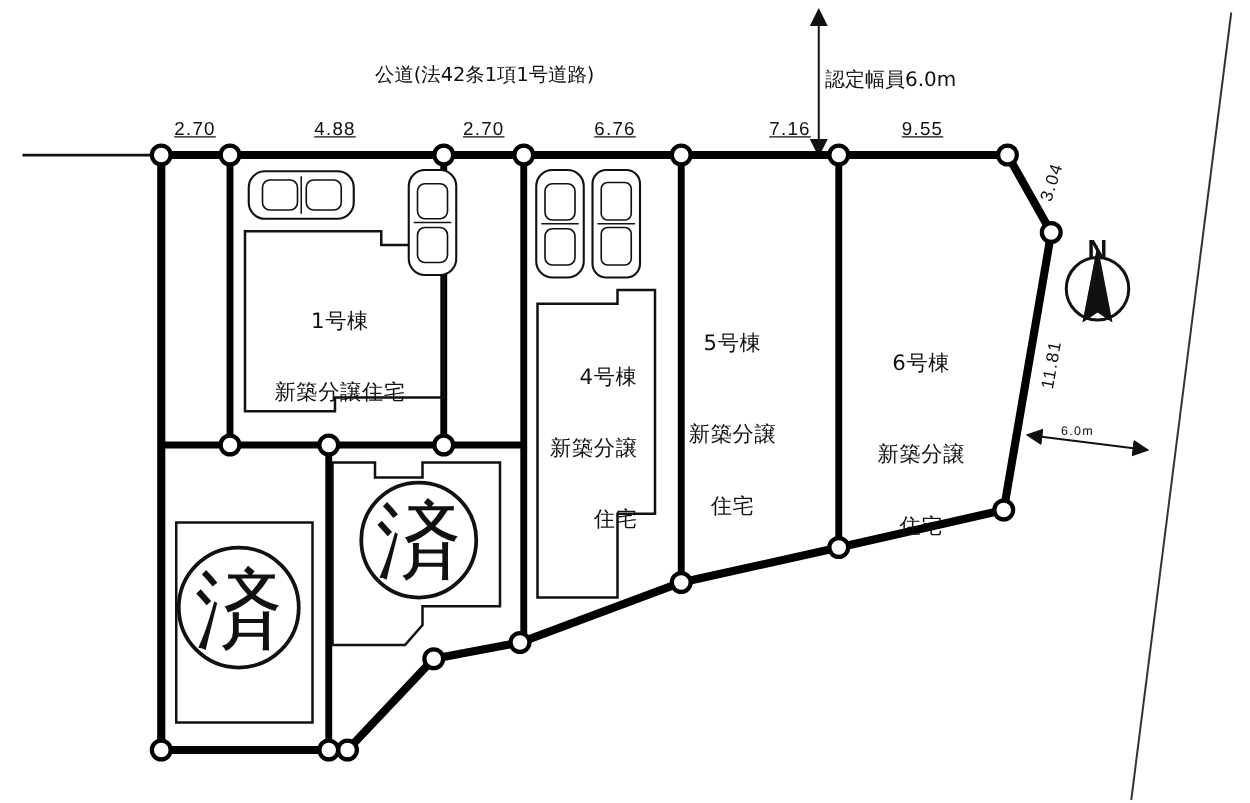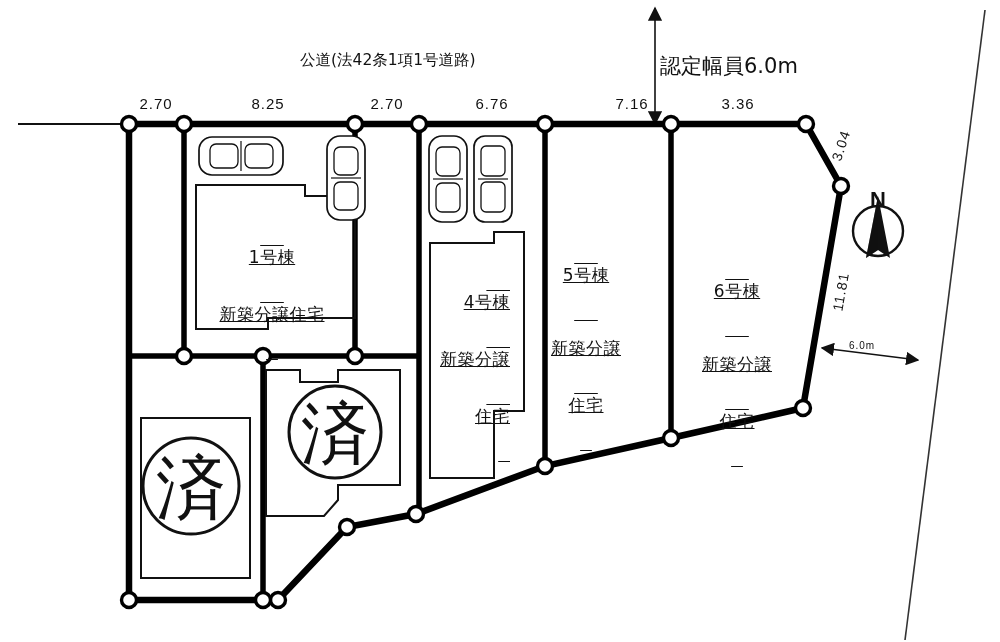--- a/index.html
+++ b/index.html
@@ -29,44 +29,44 @@
     color:#111;
     pointer-events:none;
   }
   
   .dim{
     font-size:15px;
     letter-spacing:1px;
     font-family:"Liberation Sans","DejaVu Sans",sans-serif;
     transform:translate(-50%,0);
     text-align:center;
+    text-decoration:underline;
   }
   .dim-rot{
     font-size:14px;
     letter-spacing:1px;
     transform-origin:50% 50%;
   }
   
   .road-note{
     font-size:15.5px;
     font-family:"DejaVu Sans","Liberation Sans",sans-serif;
     letter-spacing:0px;
   }
   .width-note{
-    font-size:21px;
+    font-size:16px;
     font-family:"DejaVu Sans","Liberation Sans",sans-serif;
   }
   
   .lot-title{
     font-size:17px;
     font-family:"DejaVu Sans","Liberation Sans",sans-serif;
     text-align:center;
     transform:translate(-50%,0);
     letter-spacing:0.5px;
-    text-decoration:underline;
   }
   .lot-title .l1{display:block;}
   .lot-title .l2{display:block;}
   .lot-title .l3{display:block;}
   .north-letter{
     font-size:22px;
     font-weight:bold;
     font-family:"Liberation Sans","DejaVu Sans",sans-serif;
     transform:translate(-50%,0);
   }
@@ -221,25 +221,25 @@
     <g>
       <line x1="822" y1="348" x2="918" y2="360" stroke="#111" stroke-width="1.5" marker-start="url(#arrowStart)" marker-end="url(#arrowEnd)"></line>
     </g>
   </svg>
 
   <div class="lbl road-note" style="left:300px; top:52px;">公道(法42条1項1号道路)</div>
 
   <div class="lbl width-note" style="left:660px; top:55px;">認定幅員6.0m</div>
 
   <div class="lbl dim" style="left:156px; top:96px;">2.70</div>
-  <div class="lbl dim" style="left:268px; top:96px;">8.25</div>
+  <div class="lbl dim" style="left:268px; top:96px;">4.88</div>
   <div class="lbl dim" style="left:387px; top:96px;">2.70</div>
   <div class="lbl dim" style="left:492px; top:96px;">6.76</div>
   <div class="lbl dim" style="left:632px; top:96px;">7.16</div>
-  <div class="lbl dim" style="left:738px; top:96px;">3.36</div>
+  <div class="lbl dim" style="left:738px; top:96px;">9.55</div>
 
   <div class="lbl dim-rot" style="left:826px; top:138px; transform:rotate(-72deg);">3.04</div>
   <div class="lbl dim-rot" style="left:822px; top:284px; transform:rotate(-80deg);">11.81</div>
 
   <div class="lbl meter-note" style="left:862px; top:340px;">6.0m</div>
 
   <div class="lbl north-letter" style="left:878px; top:188px;">N</div>
 
   <div class="lbl lot-title" style="left:272px; top:210px;">
     <span class="l1">1号棟</span>

